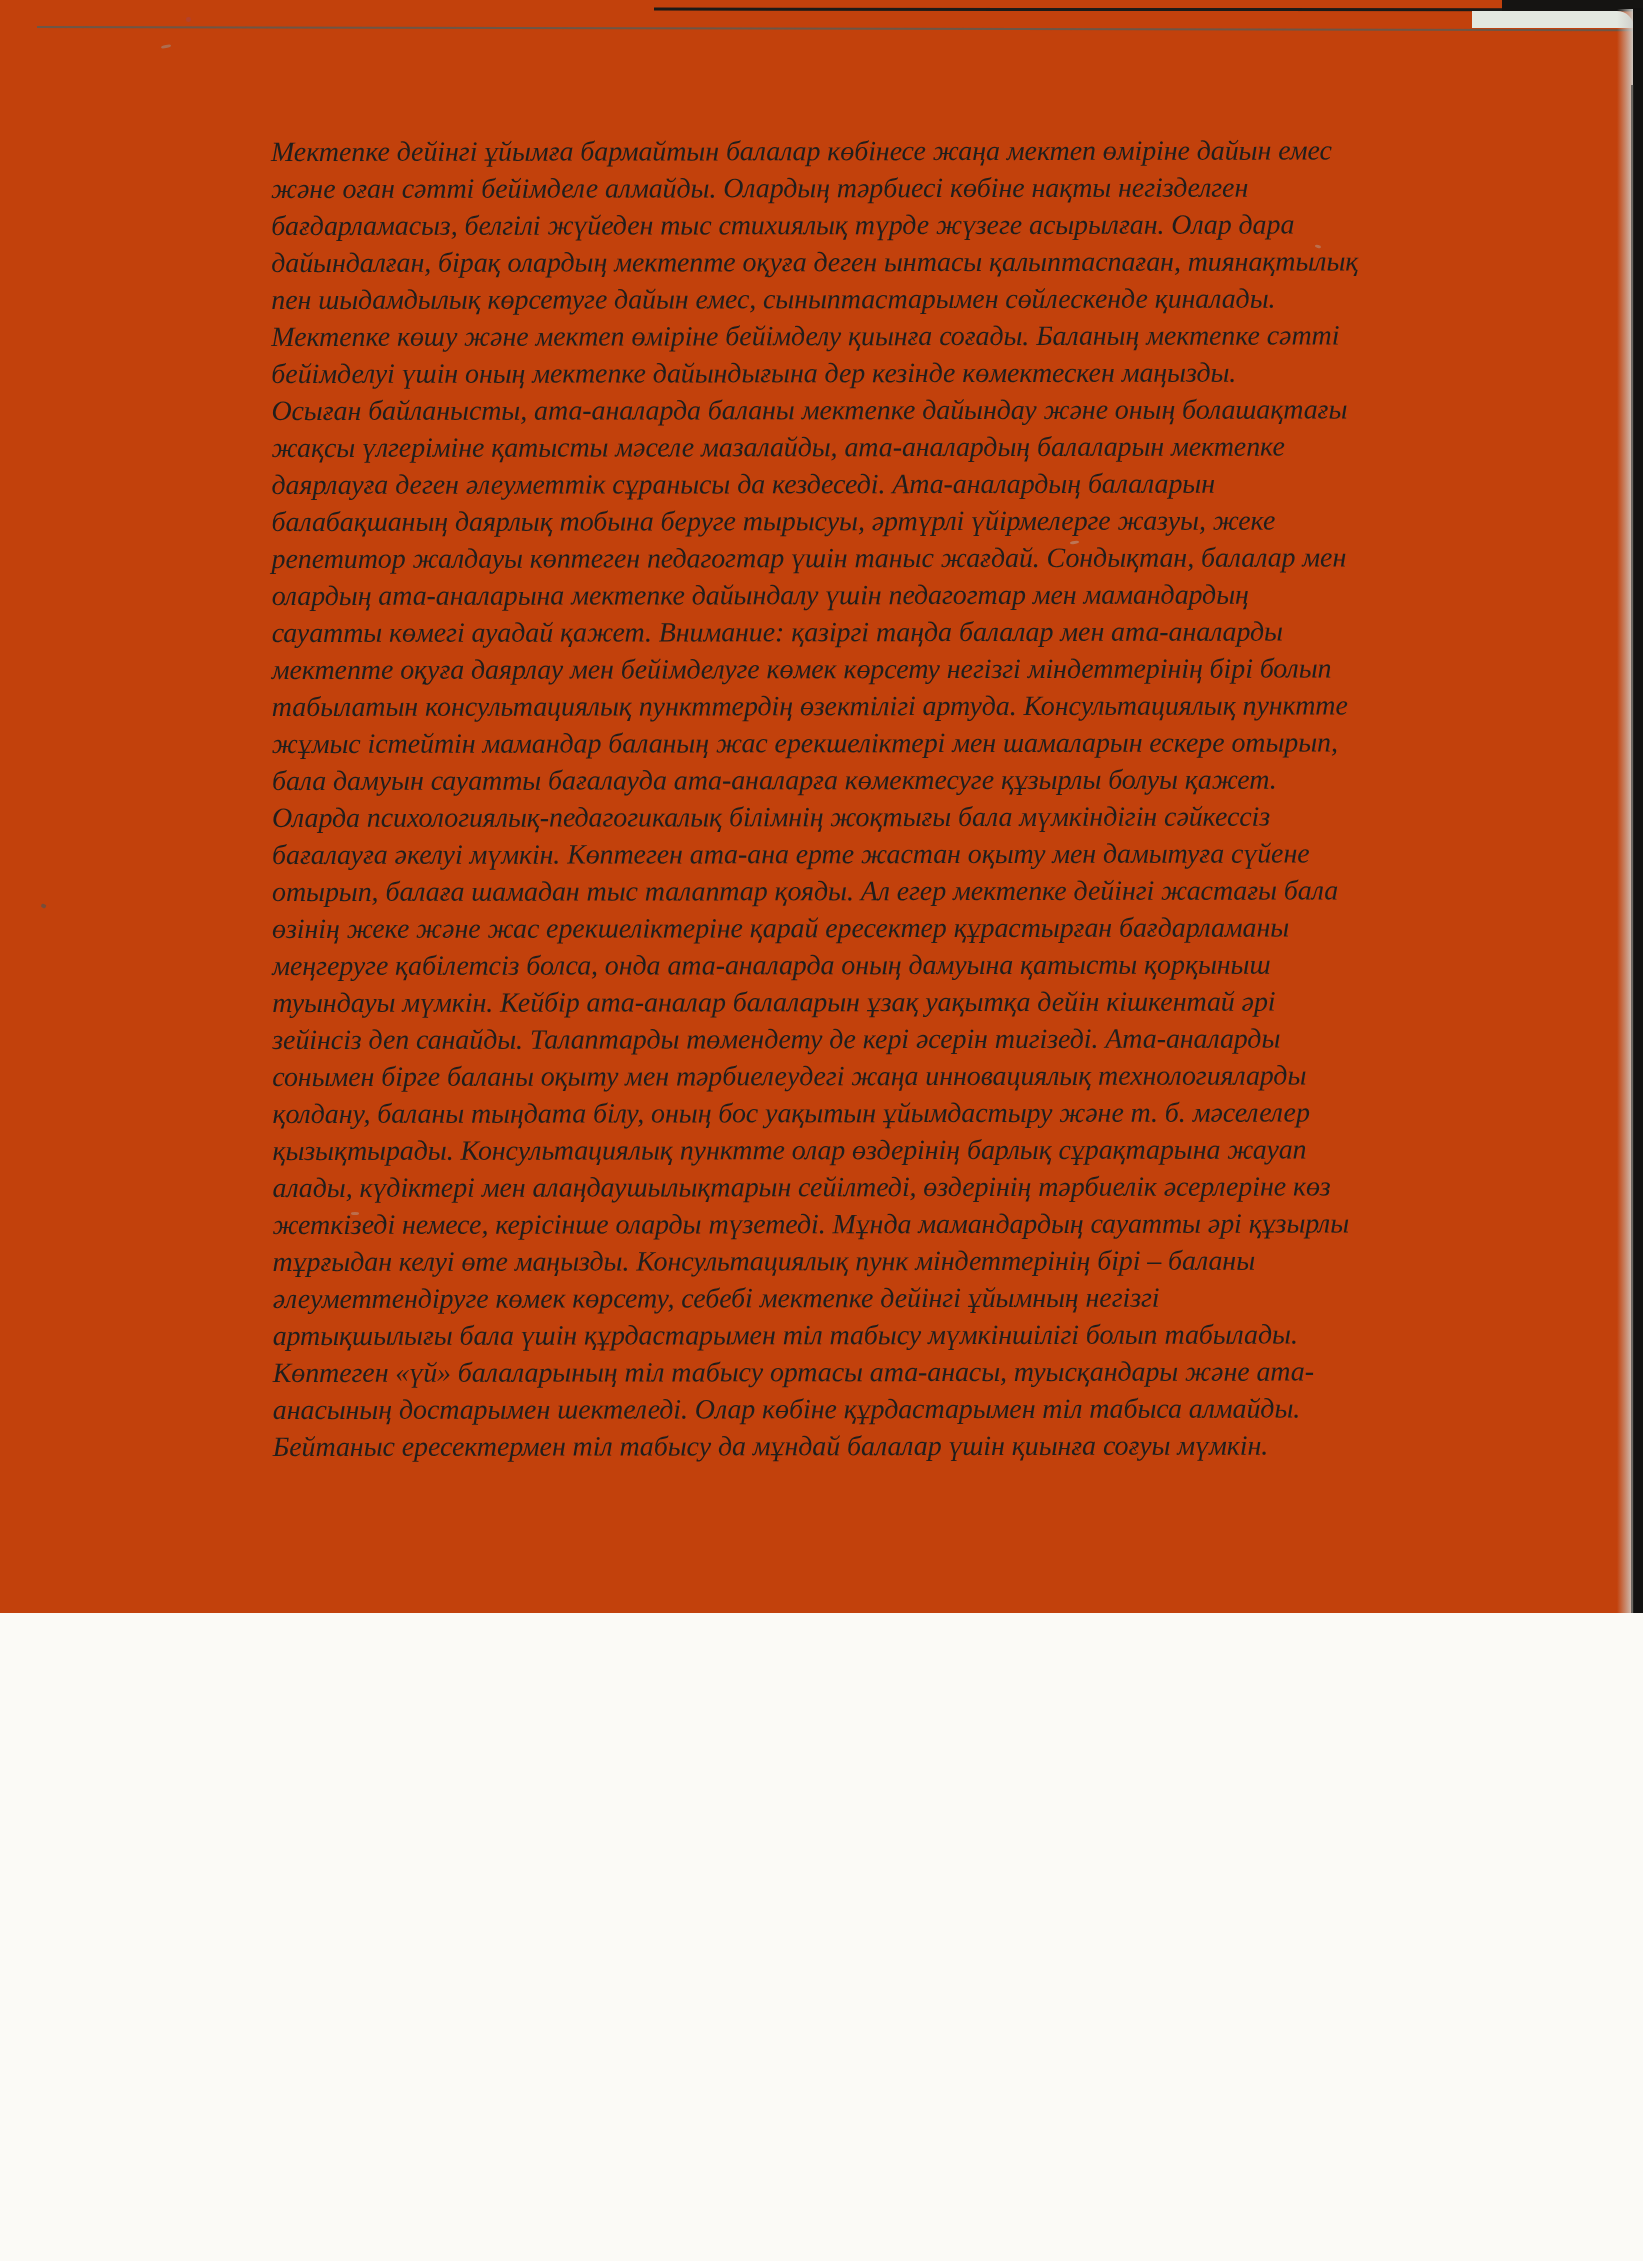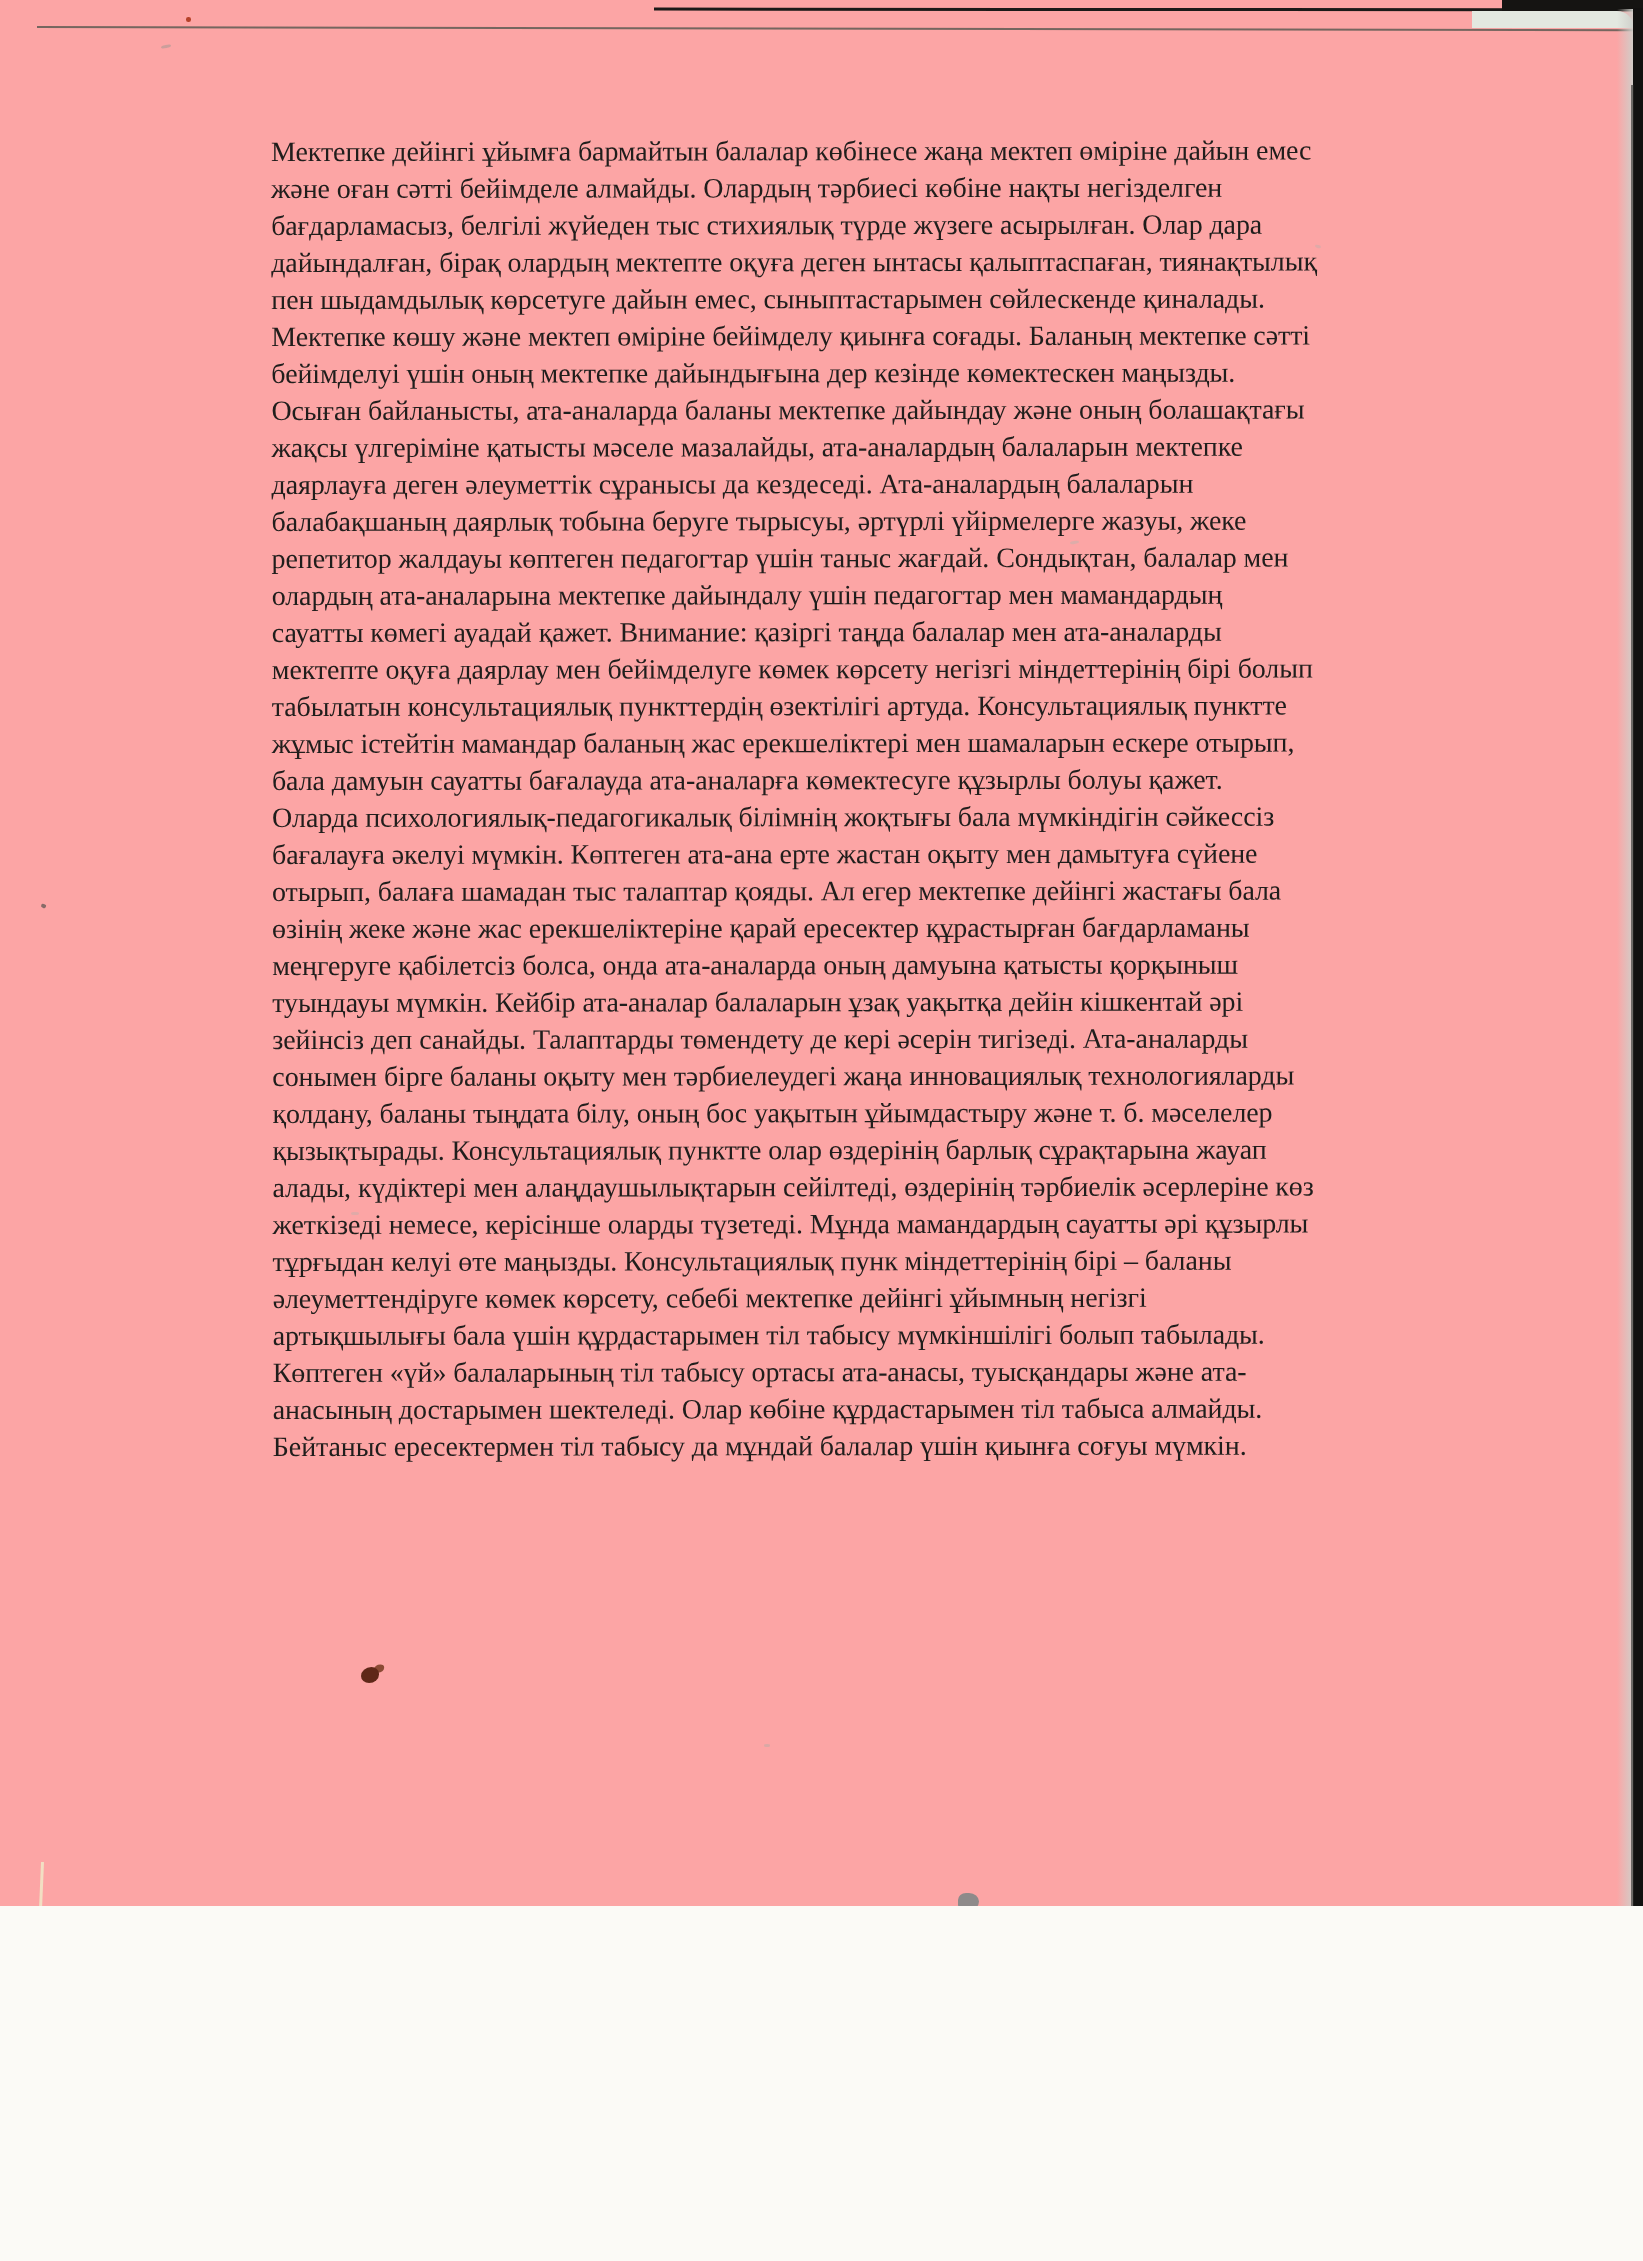--- a/index.html
+++ b/index.html
@@ -1,21 +1,22 @@
 <!DOCTYPE html>
 <html style="font-size:10.3px"><head>
 <meta charset="utf-8">
 <style>
   html,body{margin:0;padding:0;background:#fbfaf6;}
   .page{
     position:relative;
-    width:1644px;height:1906px;
-    background:#fca5a5;
+    width:1644px;height:1613px;
+    background:#c2410c;
     overflow:hidden;
     font-family:"Liberation Serif","DejaVu Serif",serif;
+    font-style:italic;
   }
   
   .top-black-line{position:absolute;left:654px;top:8.4px;width:989px;height:2.6px;background:#1b1a18;transform:rotate(0.05deg);}
   .top-corner-black{position:absolute;left:1502px;top:0;width:142px;height:11px;background:#151412;}
   .top-gray-line{position:absolute;left:37px;top:26px;width:1597px;height:1.9px;background:#5d5a52;opacity:.85;transform:rotate(0.12deg);transform-origin:left top;}
   .corner-strip{position:absolute;left:1472px;top:11px;width:162px;height:17px;background:#e3e8e0;border-top-right-radius:17px;}
   .right-gray-grad{position:absolute;right:10.3px;top:9px;width:17px;height:2252px;background:linear-gradient(to right,rgba(200,200,196,0),#cfcfca);}
   .right-black-band{position:absolute;right:0;top:7.7px;width:11px;height:2254px;background:#121110;}
   .right-black-band:before{content:"";position:absolute;left:-1.9px;top:77px;width:2.6px;height:2063px;background:#2a2927;opacity:.6;}
   .fold-line{position:absolute;left:41px;top:1862px;width:2.6px;height:389px;background:#f2dfc3;transform:rotate(2.4deg);transform-origin:top center;}

